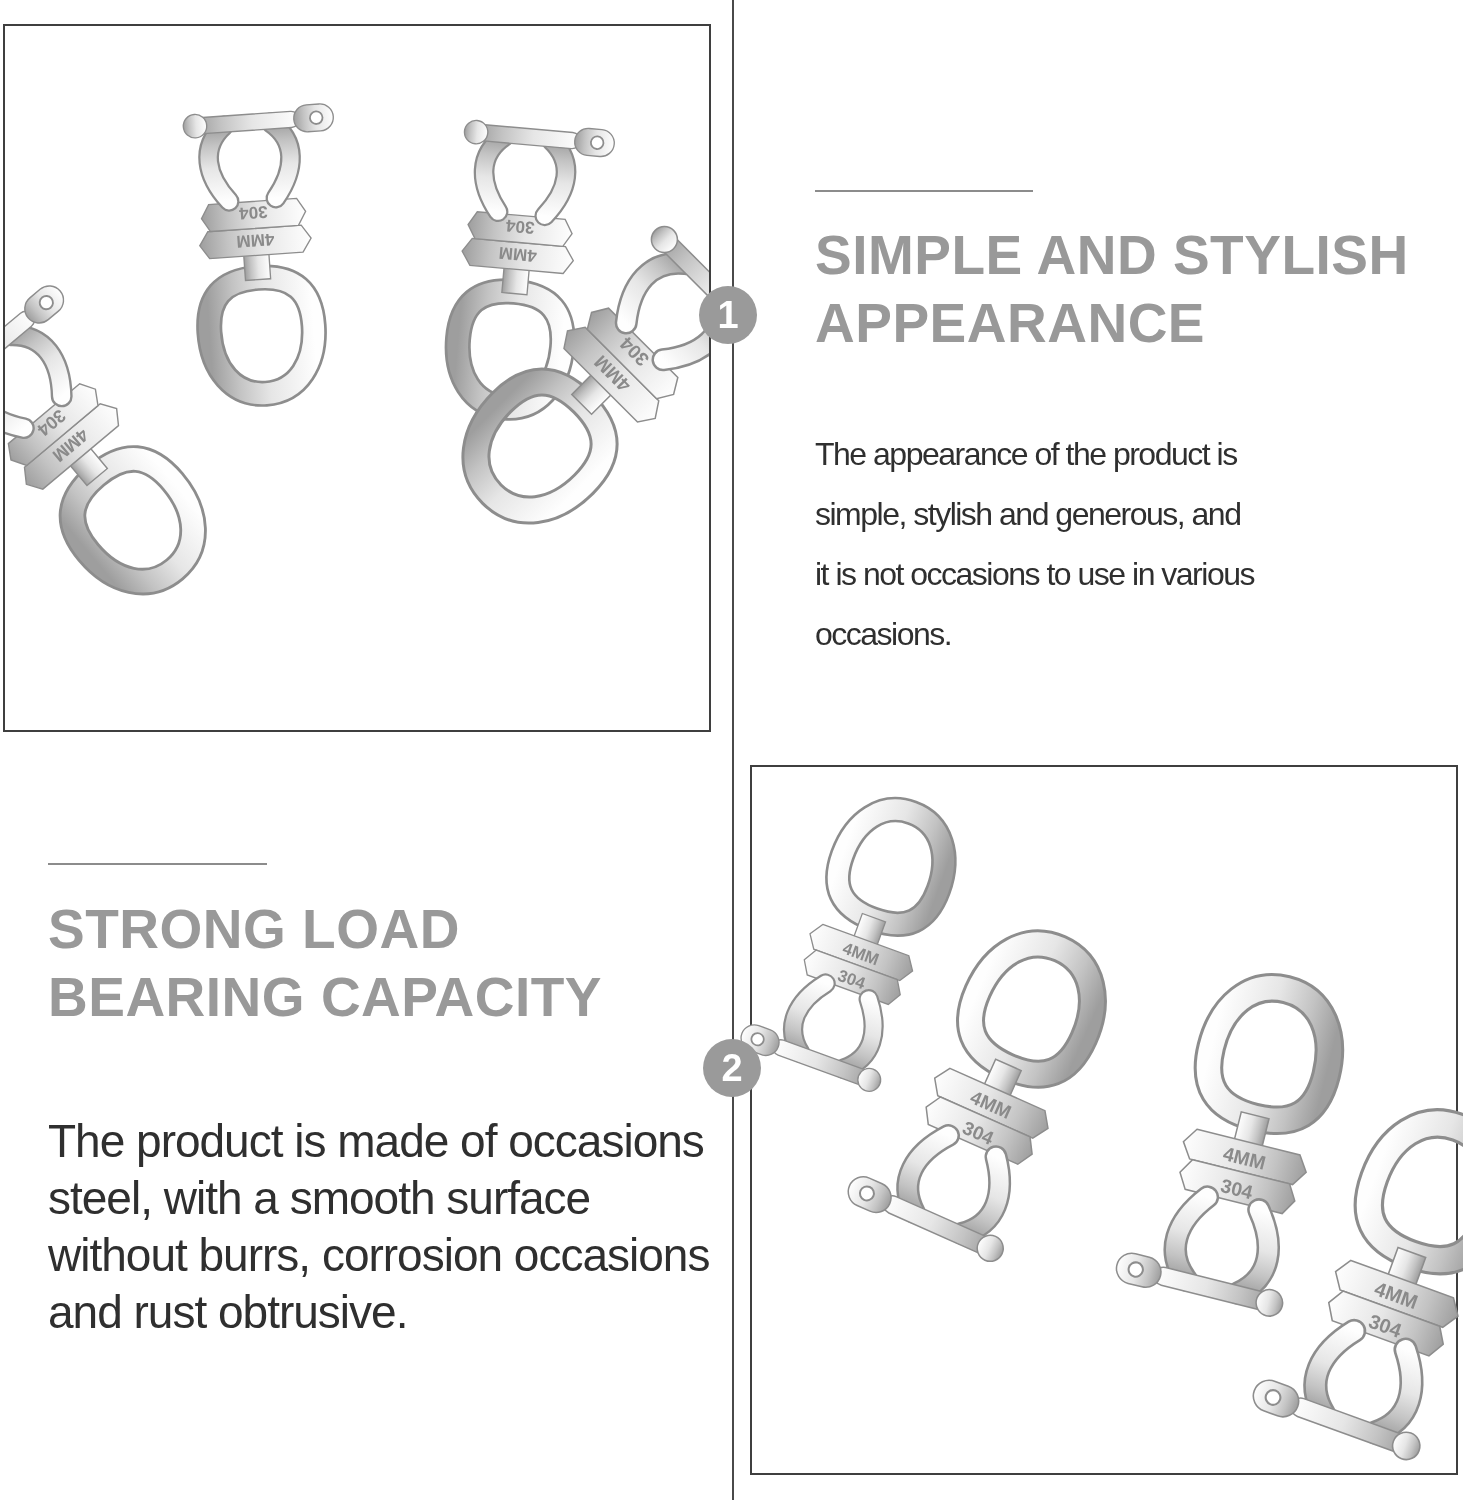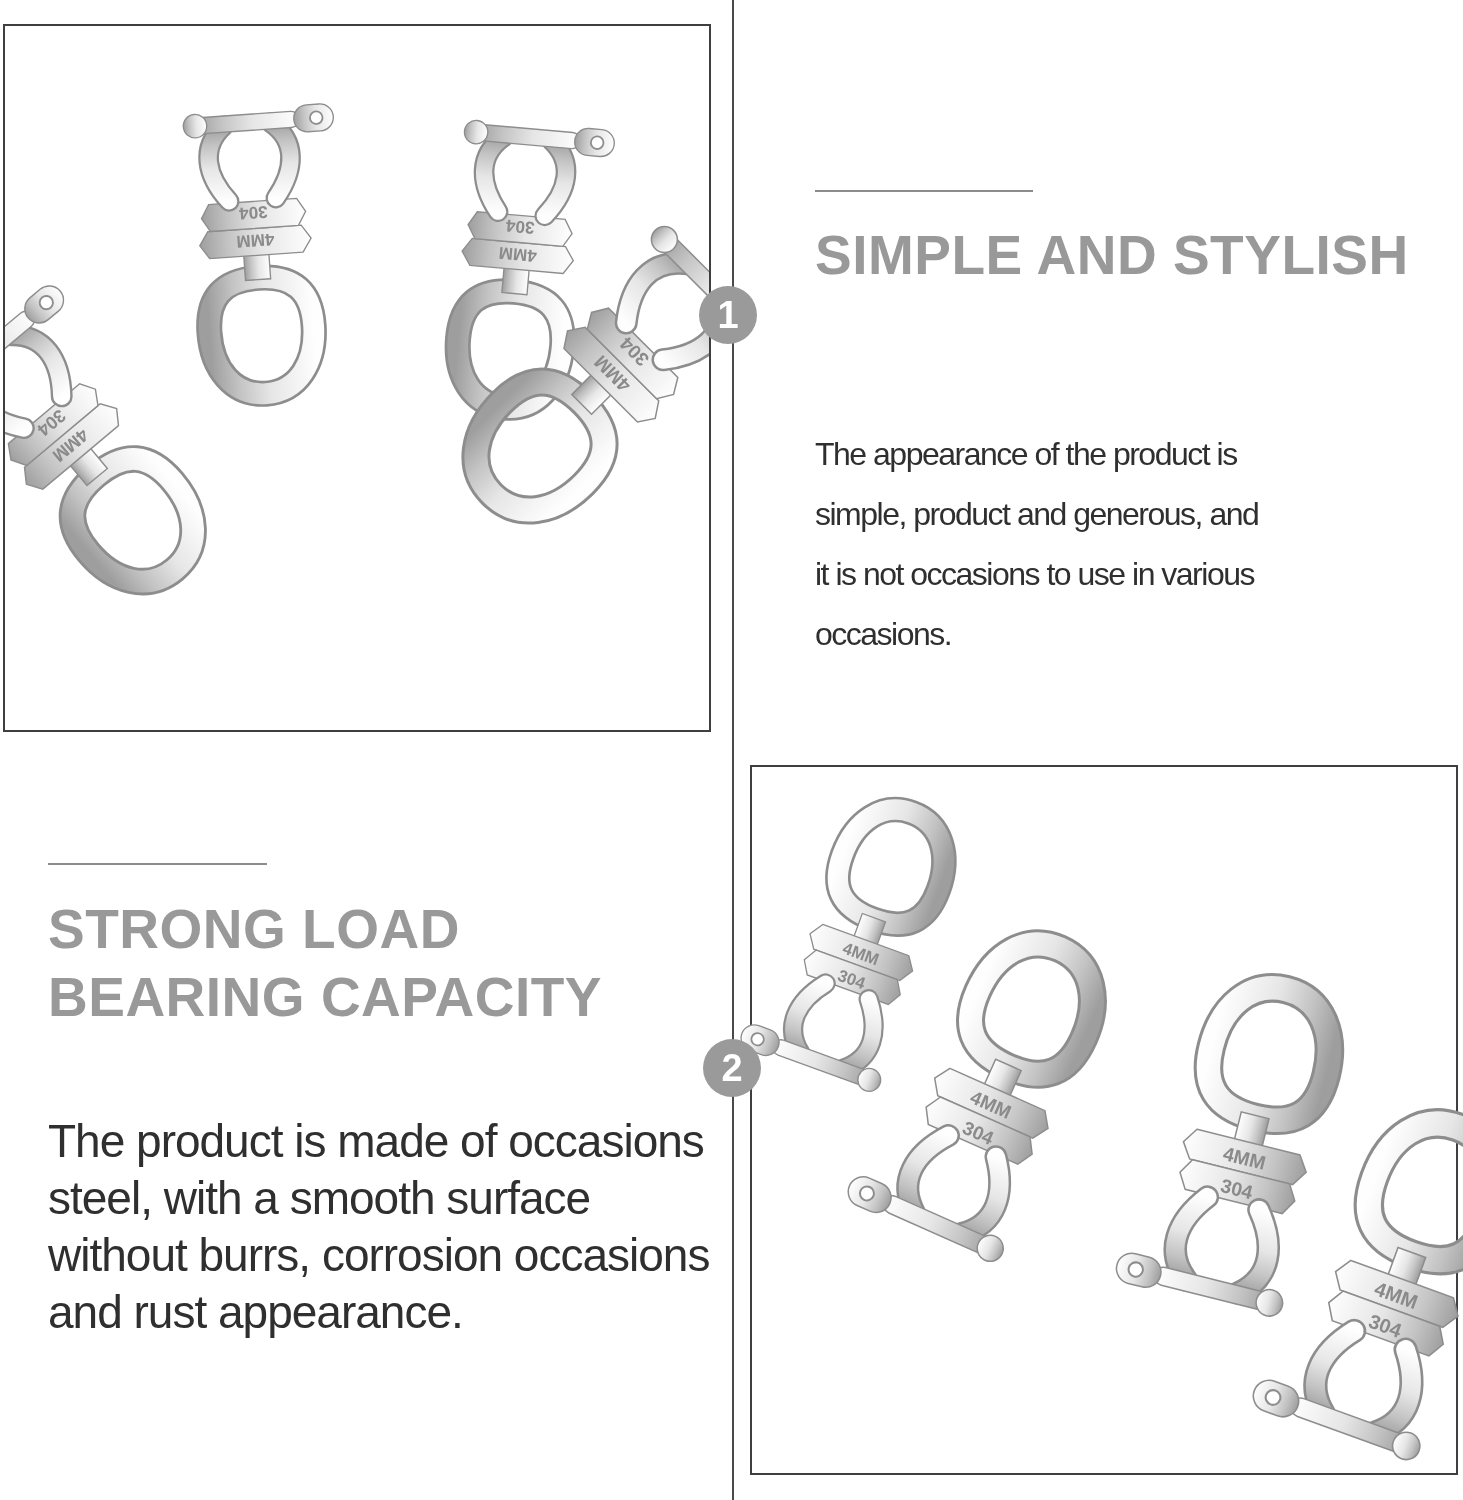--- a/index.html
+++ b/index.html
@@ -85,36 +85,37 @@
       <use href="#shackle" transform="translate(112,178) rotate(20) scale(0.88) translate(-110,-180)"></use>
       <use href="#shackle" transform="translate(243,328) rotate(24) scale(1.0) translate(-110,-180)"></use>
       <use href="#shackle" transform="translate(495,381) rotate(14) scale(1.02) translate(-110,-180)"></use>
       <use href="#shackle" transform="translate(648,518) rotate(20) scale(1.05) translate(-110,-180)"></use>
     </svg>
   </div>
 
   <div class="rule rule-1"></div>
   <div class="heading heading-1">
     <div>SIMPLE AND STYLISH</div>
+    <div>APPEARANCE</div>
   </div>
   <div class="body body-1">
     <div>The appearance of the product is</div>
-    <div>simple, product and generous, and</div>
+    <div>simple, stylish and generous, and</div>
     <div>it is not occasions to use in various</div>
     <div>occasions.</div>
   </div>
 
   <div class="rule rule-2"></div>
   <div class="heading heading-2">
     <div>STRONG LOAD</div>
     <div>BEARING CAPACITY</div>
   </div>
   <div class="body body-2">
     <div>The product is made of occasions</div>
     <div>steel, with a smooth surface</div>
     <div>without burrs, corrosion occasions</div>
-    <div>and rust appearance.</div>
+    <div>and rust obtrusive.</div>
   </div>
 
   <div class="badge badge-1">1</div>
   <div class="badge badge-2">2</div>
 
 </div>
 
 </body></html>

